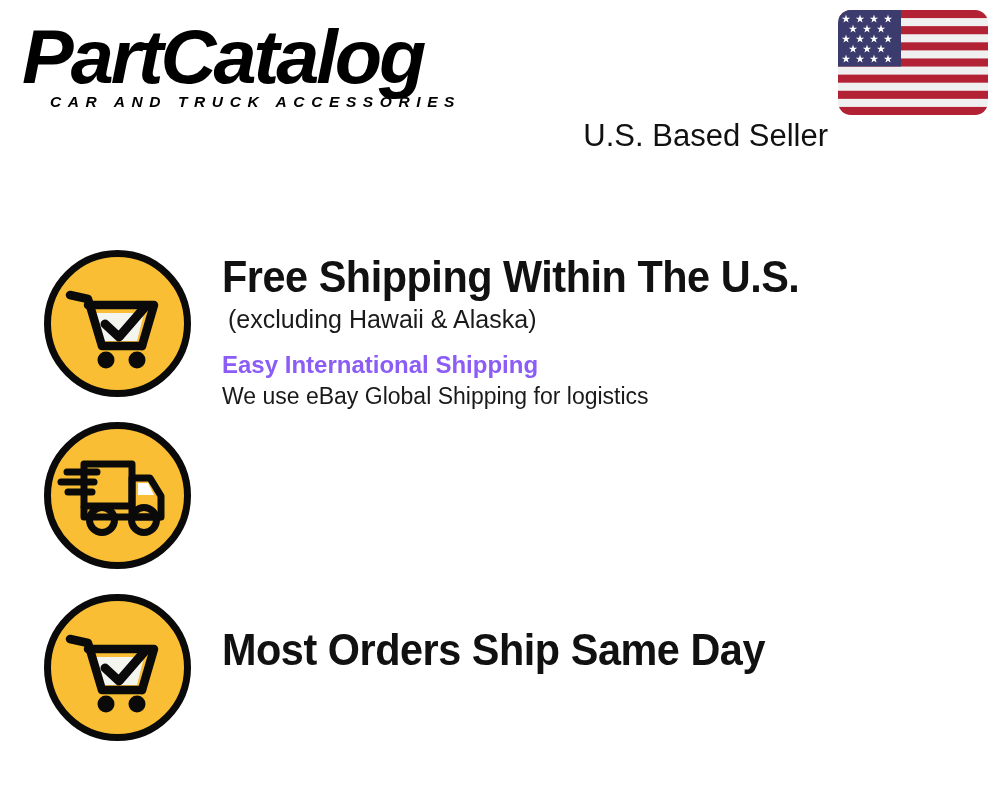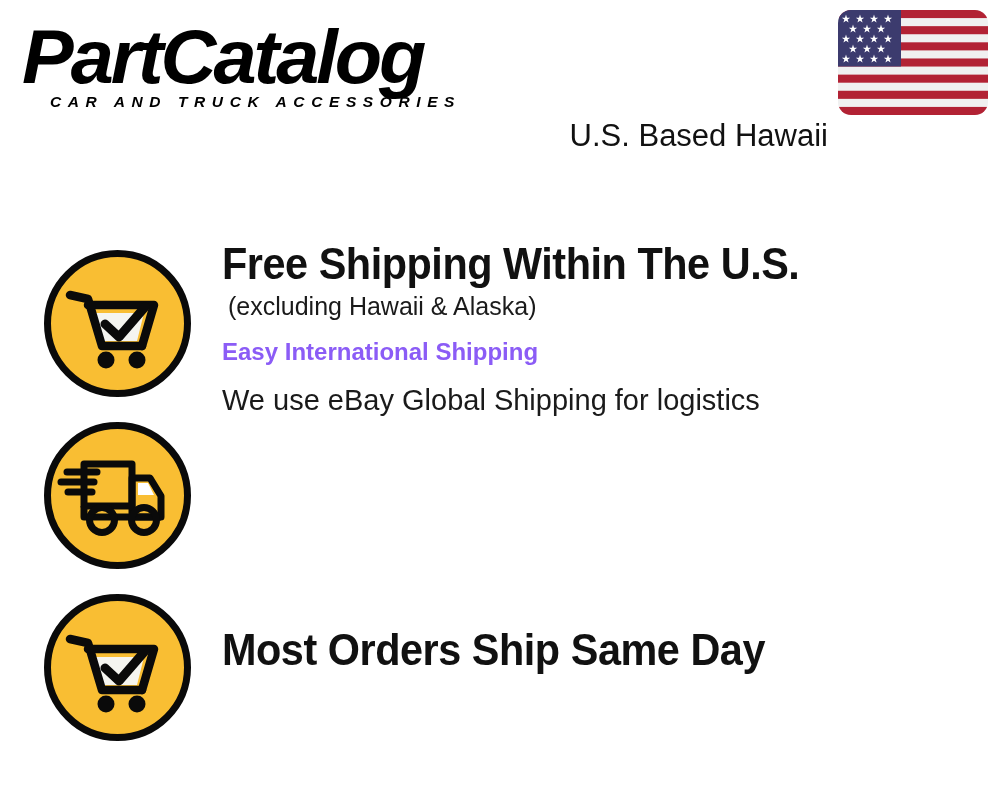--- a/index.html
+++ b/index.html
@@ -94,21 +94,21 @@
     left: 42px;
     top: 8px;
     width: 151px;
     height: 151px;
   }
   .feature-icon svg { display: block; width: 151px; height: 151px; }
 
   .feature-text {
     position: absolute;
     left: 222px;
-    top: 0;
+    top: 13px;
     width: 760px;
   }
   .feature-heading {
     font-family: "Liberation Sans", sans-serif;
     font-weight: bold;
     font-size: 45px;
     line-height: 1.05;
     letter-spacing: -0.5px;
     color: #111111;
     transform: scaleX(0.92);
@@ -130,24 +130,24 @@
     font-weight: bold;
     font-size: 24px;
     line-height: 1.25;
     color: #8b5cf6;
     margin-top: 14px;
     white-space: nowrap;
   }
   .feature-sub-note {
     font-family: "Liberation Sans", sans-serif;
     font-weight: normal;
-    font-size: 29px;
+    font-size: 23px;
     line-height: 1.25;
     color: #1a1a1a;
-    margin-top: 15px;
+    margin-top: 2px;
     white-space: nowrap;
   }
 
   
   .row-center .feature-text { top: 42px; }
 </style>
 </head>
 <body>
 
 <div id="header">
@@ -201,21 +201,21 @@
 
           <use href="#starShape" x="8" y="49"></use>
           <use href="#starShape" x="22" y="49"></use>
           <use href="#starShape" x="36" y="49"></use>
           <use href="#starShape" x="50" y="49"></use>
         </g>
       </g>
     </svg>
   </div>
 
-  <div id="seller-label">U.S. Based Hawaii</div>
+  <div id="seller-label">U.S. Based Seller</div>
 </div>
 
 <div id="features">
 
   <div class="feature-row">
     <div class="feature-icon">
       <svg viewBox="0 0 151 151" xmlns="http://www.w3.org/2000/svg">
         <circle cx="75.5" cy="75.5" r="70" fill="#F9BE33" stroke="#0A0A0A" stroke-width="7"></circle>
         <path d="M52 65 L102 65 L95 93 L59 93 Z" fill="#F5F5F0"></path>
         <path d="M28 47 L46 51 L60 98 L100 98" fill="none" stroke="#0A0A0A" stroke-width="8.5" stroke-linecap="round" stroke-linejoin="round"></path>

